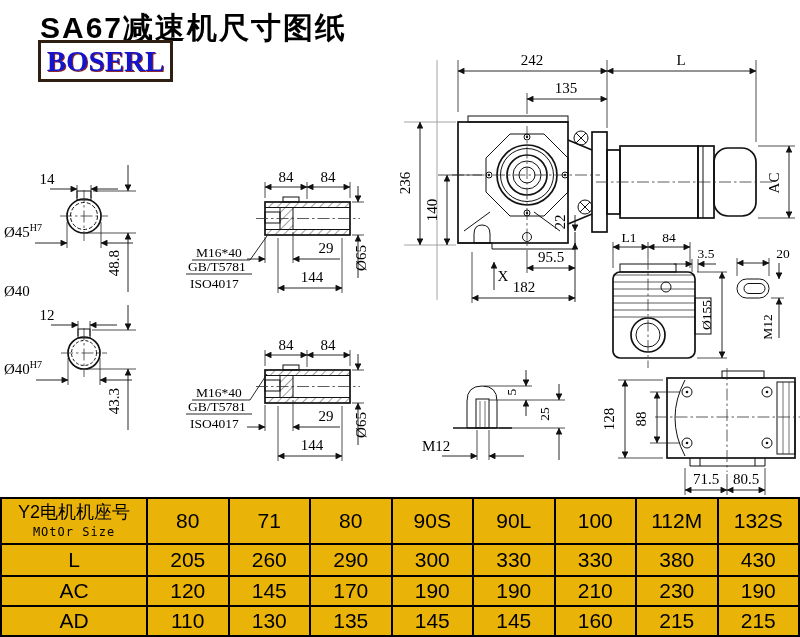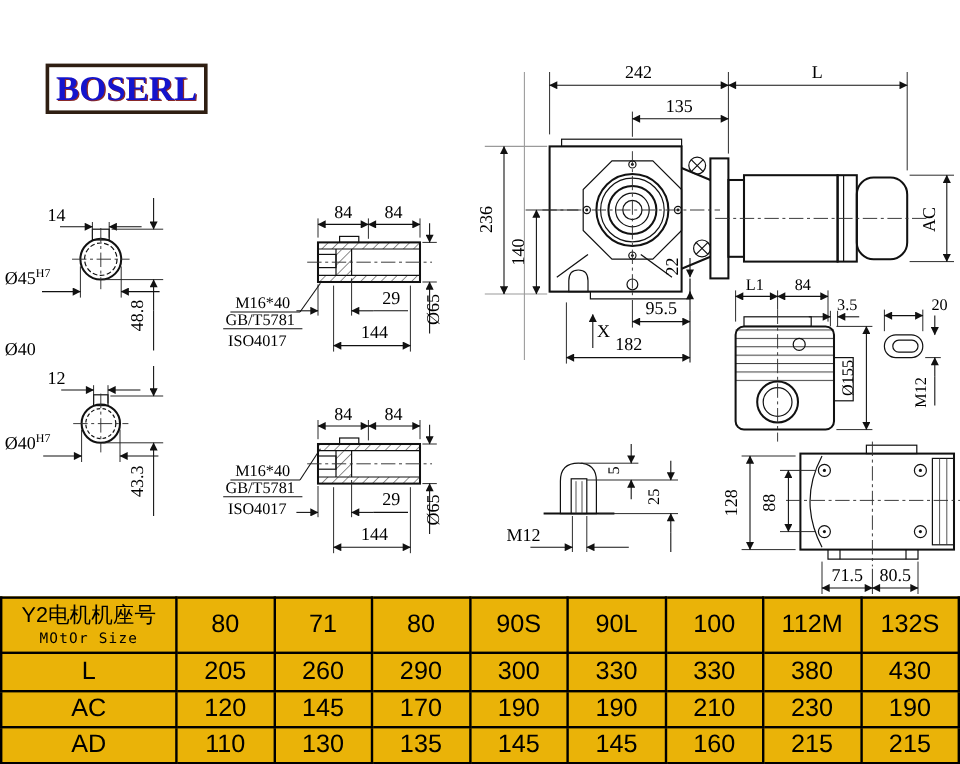--- a/index.html
+++ b/index.html
@@ -1,20 +1,20 @@
 <!DOCTYPE html>
 <html><head>
 <meta charset="utf-8">
 <style>
   html,body{margin:0;padding:0;background:#fff;}
   .stage{position:relative;width:800px;height:637px;background:#fff;overflow:hidden;
          font-family:"Liberation Sans",sans-serif;}
   .title{position:absolute;left:40px;top:8px;font-size:30px;font-weight:bold;color:#000;
          letter-spacing:2px;font-family:"Liberation Sans",sans-serif;}
-  .logo{position:absolute;left:38px;top:53px;width:129px;height:36px;border:3px solid #2f1e12;
+  .logo{position:absolute;left:38px;top:40px;width:129px;height:36px;border:3px solid #2f1e12;
         background:#fff;display:flex;align-items:center;justify-content:center;
         font-family:"Liberation Serif",serif;font-weight:bold;font-size:29px;color:#1414cc;
         text-shadow:1px 1px 0 #8a2a2a;}
   svg.draw{position:absolute;left:0;top:0;}
   
   .o  {fill:none;stroke:#111;stroke-width:1.7;}
   .o2 {fill:none;stroke:#111;stroke-width:1;}
   .fin{fill:none;stroke:#333;stroke-width:.7;}
   .dl {fill:none;stroke:#111;stroke-width:.9;}
   .ext{fill:none;stroke:#222;stroke-width:.8;}
@@ -28,20 +28,21 @@
   table.spec td{border:2px solid #000;text-align:center;vertical-align:middle;
                 font-size:21px;color:#000;padding:0;}
   table.spec td.hd .cn{font-size:18px;line-height:21px;}
   table.spec td.hd .en{font-size:12px;line-height:18px;font-family:"DejaVu Sans Mono",monospace;letter-spacing:1px;}
 </style>
 </head>
 <body>
 
 <div class="stage">
 
+  <div class="title">SA67减速机尺寸图纸</div>
   <div class="logo">BOSERL</div>
 
   <svg class="draw" width="800" height="500" viewBox="0 0 800 500">
     <defs>
       <marker id="arr" viewBox="0 0 10 10" refX="9.5" refY="5" markerWidth="10" markerHeight="7.5" orient="auto-start-reverse">
         <path d="M0,0 L10,5 L0,10 z" fill="#111"></path>
       </marker>
       <pattern id="h" width="6" height="6" patternUnits="userSpaceOnUse" patternTransform="rotate(45)">
         <line x1="0" y1="0" x2="0" y2="6" stroke="#444" stroke-width="1"></line>
       </pattern>

